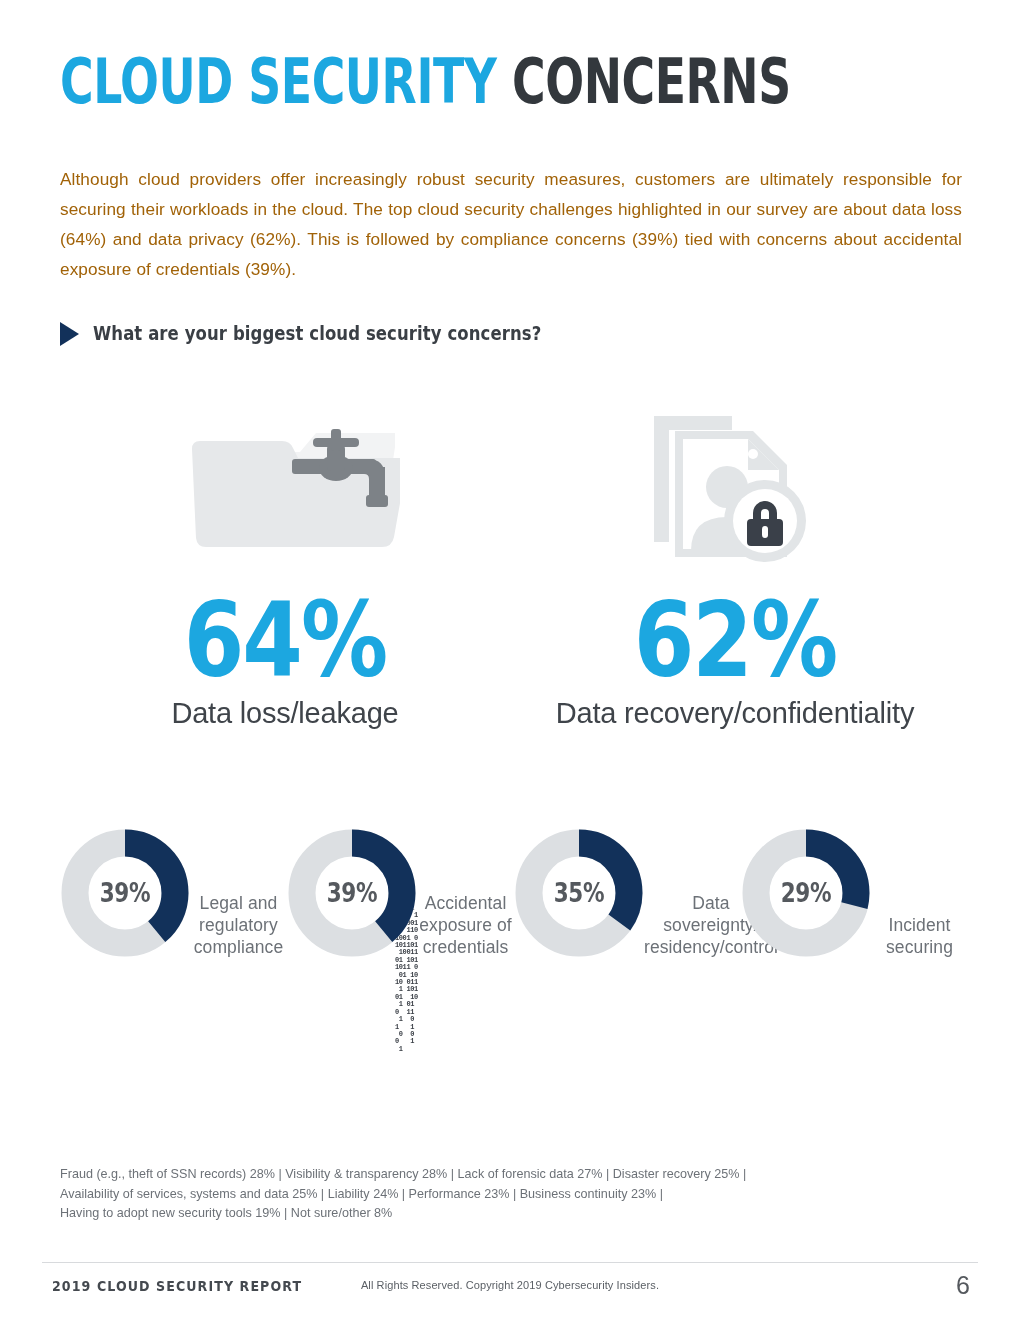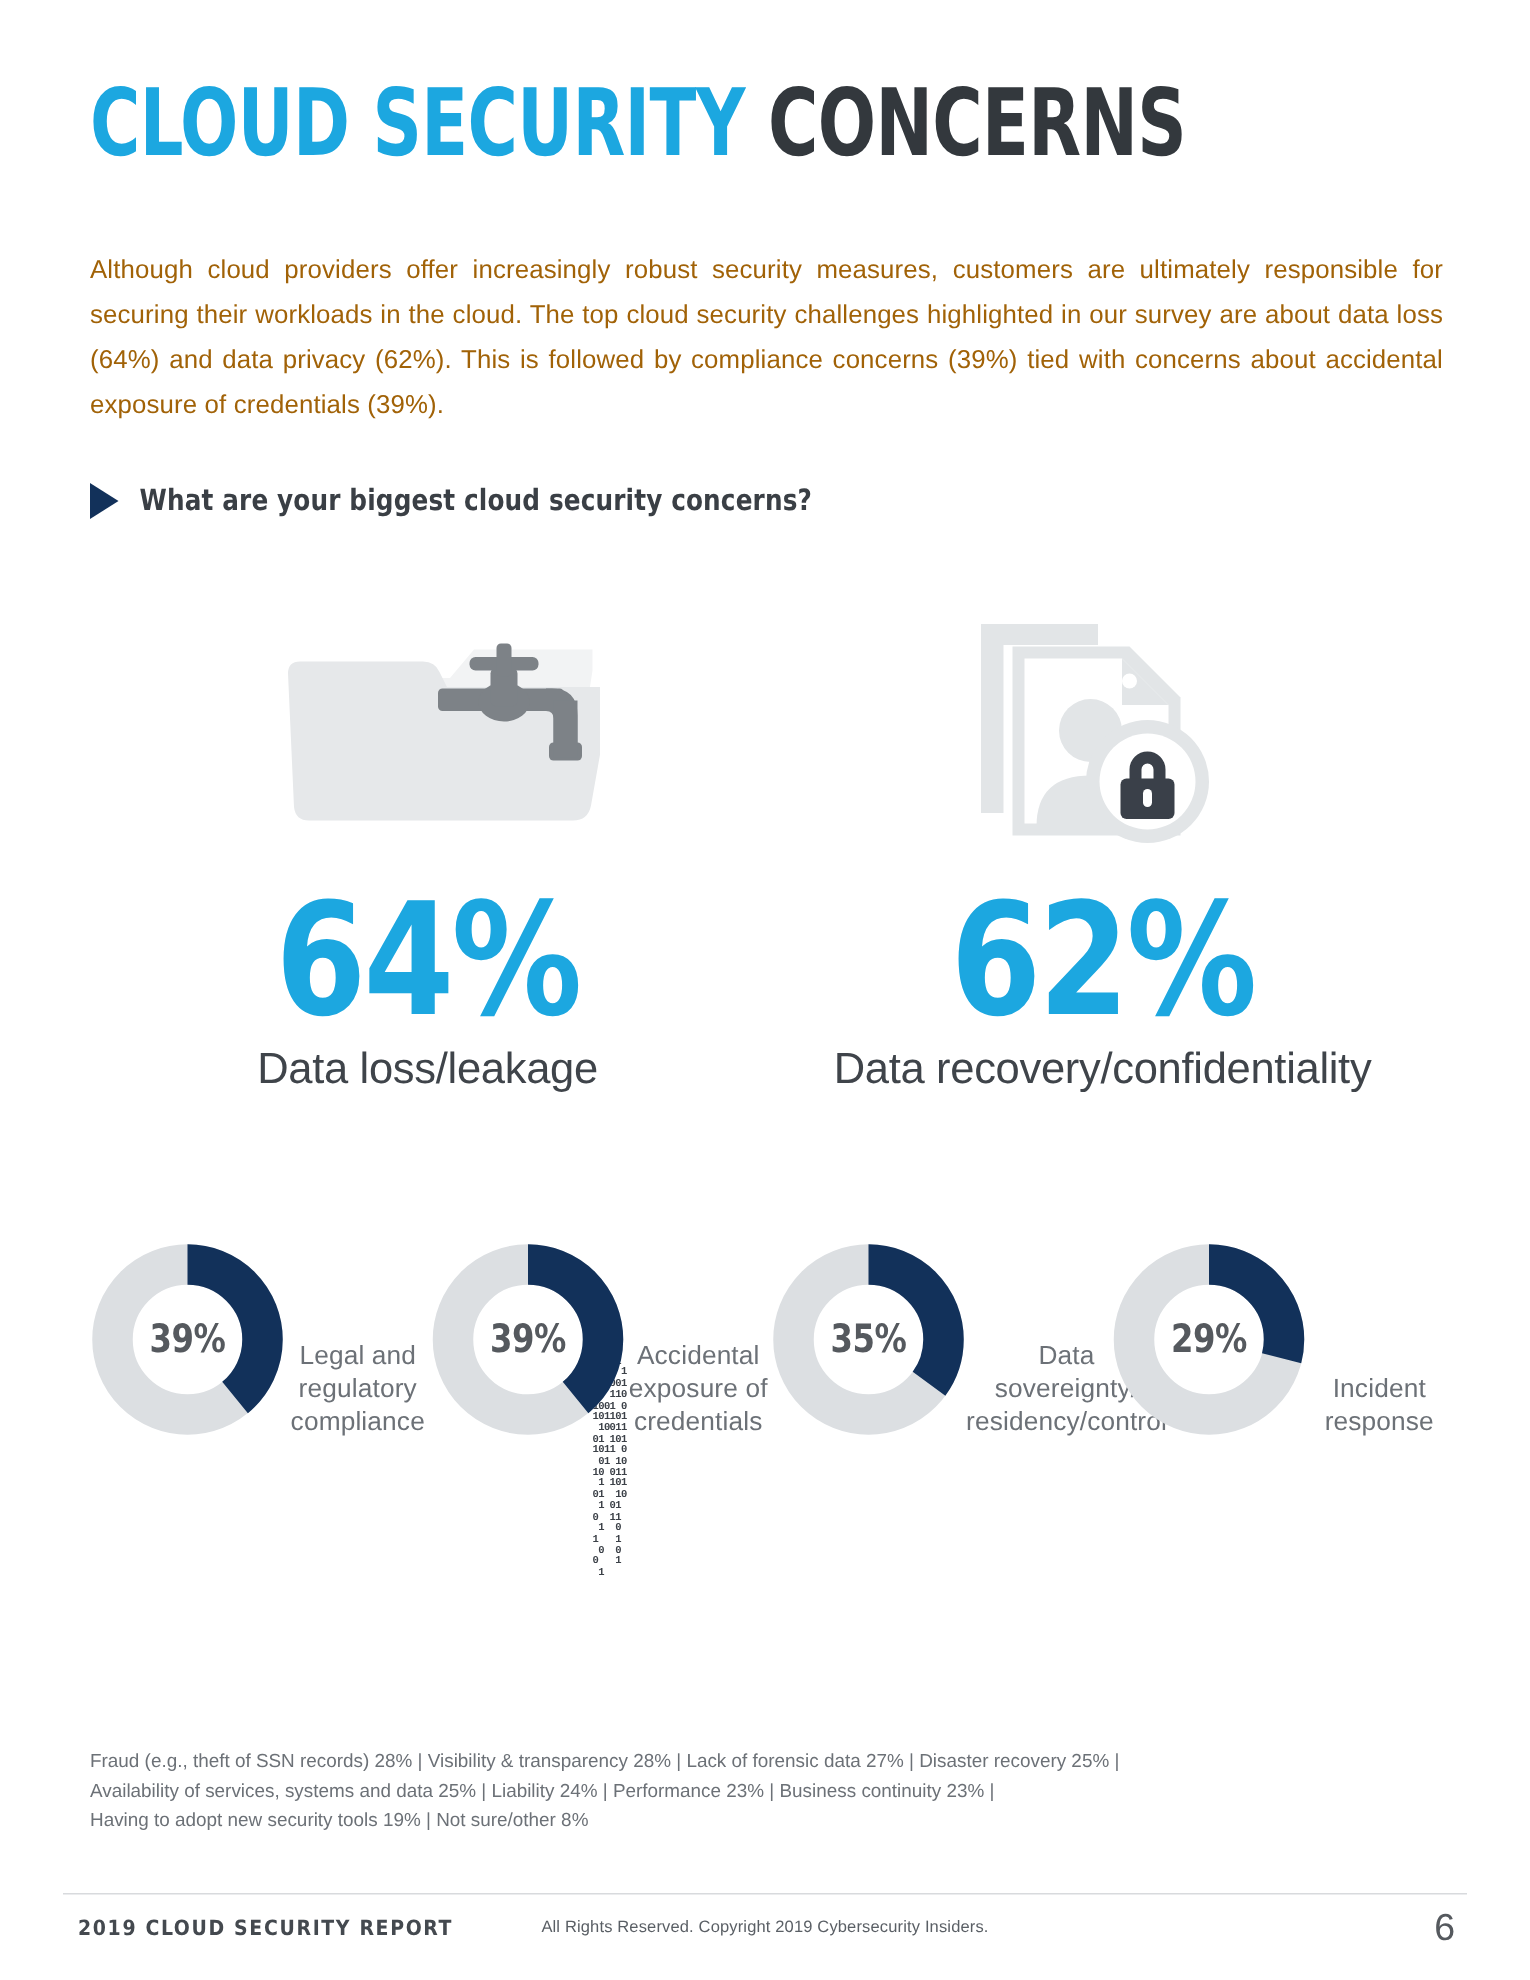--- a/index.html
+++ b/index.html
@@ -372,21 +372,21 @@
     </div>
 
     <div class="donut-cell">
       <div class="donut">
         <svg width="130" height="130" viewBox="0 0 130 130">
           <circle cx="65" cy="65" r="50" fill="none" stroke="#DCDFE2" stroke-width="27"></circle>
           <circle cx="65" cy="65" r="50" fill="none" stroke="#12315A" stroke-width="27" stroke-dasharray="91.11 223.37" transform="rotate(-90 65 65)"></circle>
         </svg>
         <div class="center">29%</div>
       </div>
-      <div class="donut-label">Incident response</div>
+      <div class="donut-label">Incident securing</div>
     </div>
 
   </div>
 
   <div class="footnote">
     <div>Fraud (e.g., theft of SSN records) 28%  |  Visibility &amp; transparency 28%  |  Lack of forensic data 27%  |  Disaster recovery 25%  |</div>
     <div>Availability of services, systems and data 25%  |  Liability 24%  |  Performance 23%  |  Business continuity 23% |</div>
     <div>Having to adopt new security tools 19%  |  Not sure/other 8%</div>
   </div>
 

